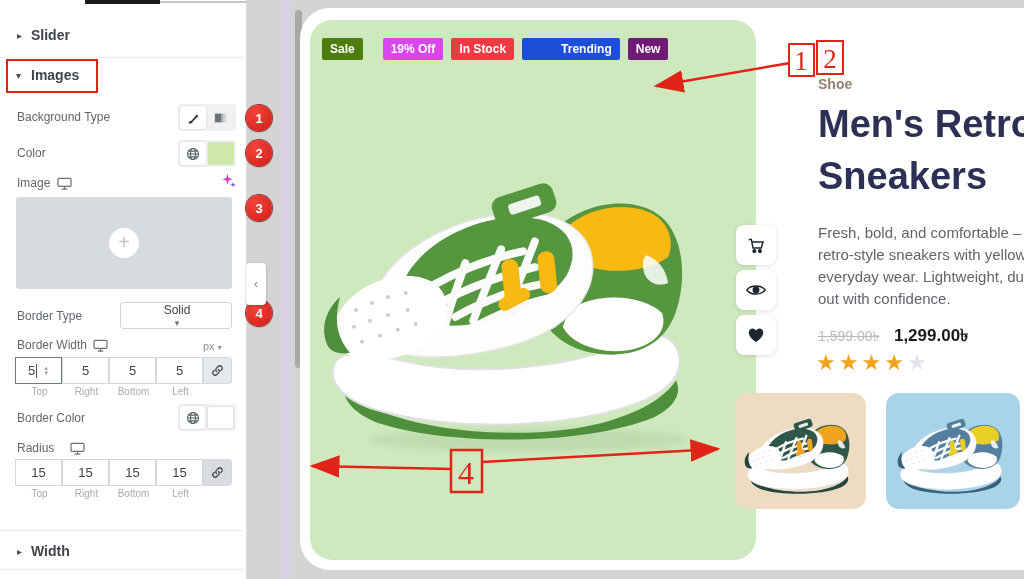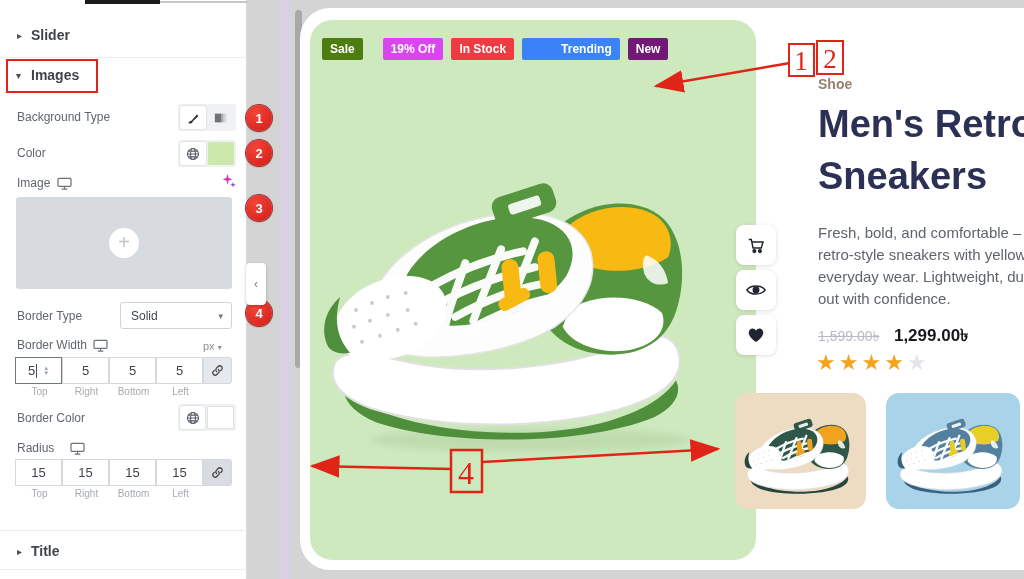--- a/index.html
+++ b/index.html
@@ -14,21 +14,21 @@
   .sec-label { font-size:14px; font-weight:700; color:#3f444b; }
   .divider { height:1px; background:#ececec; width:247px; left:0; }
   .ctl-label { font-size:12px; color:#60666d; }
   .toggle-group { width:58px; height:27px; background:#f0f1f3; border-radius:3px; display:flex; padding:2px; gap:2px; }
   .toggle-cell { flex:1; border-radius:2px; display:flex; align-items:center; justify-content:center; }
   .toggle-cell.sel { background:#fff; box-shadow:0 0 2px rgba(0,0,0,.18); }
   .upload { background:#d7dbdf; border-radius:3px; }
   .plus-circle { width:30px; height:30px; border-radius:50%; background:#fff; color:#c0c5c9;
                  font-size:20px; line-height:28px; text-align:center; }
   .select { background:#fff; border:1px solid #d0d4d8; border-radius:3px; font-size:12px; color:#3f444b;
-            display:flex; align-items:center; padding:0 8px 0 10px; justify-content:space-between; }
+            display:flex; align-items:center; padding:0 8px 0 10px; justify-content:space-between;flex-direction:column; }
   .unit { font-size:11px; color:#8b9197; }
   .cell { width:47px; height:27px; background:#fff; border:1px solid #d5d8dc; font-size:13px; color:#3f444b;
           display:flex; align-items:center; justify-content:center; margin-left:-1px; position:absolute; top:0; }
   .cell.focus { border-color:#6e7882; z-index:2; }
   .linkbtn { width:29px; height:27px; background:#e6e9ec; border:1px solid #d5d8dc; border-radius:0 3px 3px 0;
              display:flex; align-items:center; justify-content:center; position:absolute; top:0; }
   .linkbtn.active { background:#d9dce0; }
   .dim { font-size:10px; color:#a6abb0; width:47px; text-align:center; position:absolute; top:0; }
   .stepper { display:flex; flex-direction:column; line-height:5px; font-size:6px; color:#9aa2aa; margin-left:6px; }
   .cursorbar { width:1px; height:14px; background:#4a4f55; margin-left:1px; }
@@ -259,21 +259,21 @@
   <div class="abs" style="left:16px;top:488px;height:12px;width:216px">
     <span class="dim" style="left:0">Top</span>
     <span class="dim" style="left:47px">Right</span>
     <span class="dim" style="left:94px">Bottom</span>
     <span class="dim" style="left:141px">Left</span>
   </div>
 
   <div class="abs divider" style="top:530px"></div>
   <div class="abs" style="left:0;top:537px;width:247px;height:32px">
     <span class="abs sec-arrow" style="left:17px;top:9px">▸</span>
-    <span class="abs sec-label" style="left:31px;top:6px">Title</span>
+    <span class="abs sec-label" style="left:31px;top:6px">Width</span>
   </div>
   <div class="abs divider" style="top:569px"></div>
 </div>
 
 <div class="abs gap"></div>
 <div class="abs callout" style="left:246px;top:105px">1</div>
 <div class="abs callout" style="left:246px;top:140px">2</div>
 <div class="abs callout" style="left:246px;top:195px">3</div>
 <div class="abs callout" style="left:246px;top:300px">4</div>
 <div class="abs collapse-tab">
@@ -283,21 +283,21 @@
 <div class="abs scrollbar"></div>
 
 <div class="abs card"></div>
 <div class="abs green-panel" style="background: rgb(207, 233, 190);"></div>
 <div class="abs shoe-shadow"></div>
 
 <div class="abs badges">
   <span class="badge" style="background: #4d7c0f;">Sale</span>
   <span class="badge" style="background: #d946ef; margin-left: 12px;">19% Off</span>
   <span class="badge" style="background: rgb(238, 58, 65);">In Stock</span>
-  <span class="badge" style="background: #3b82f6; padding-left: 39px;">Trending</span>
+  <span class="badge" style="background: #1d4ed8; padding-left: 39px;">Trending</span>
   <span class="badge" style="background: #701a75;">New</span>
 </div>
 
 <svg class="abs" style="left:316px;top:136px;--main:#55963f;--acc:#f8b912;--sole2:#4f8f3c" width="398" height="318">
     <use href="#shoe"></use>
   </svg>
 
 <div class="abs actionbtn" style="top:225px">
   <svg width="19" height="19" viewBox="0 0 22 22" fill="none" stroke="#1f2430" stroke-width="1.7">
       <path d="M2,4 H5 L7,14 H16.5 L18.5,7 H6"></path>

